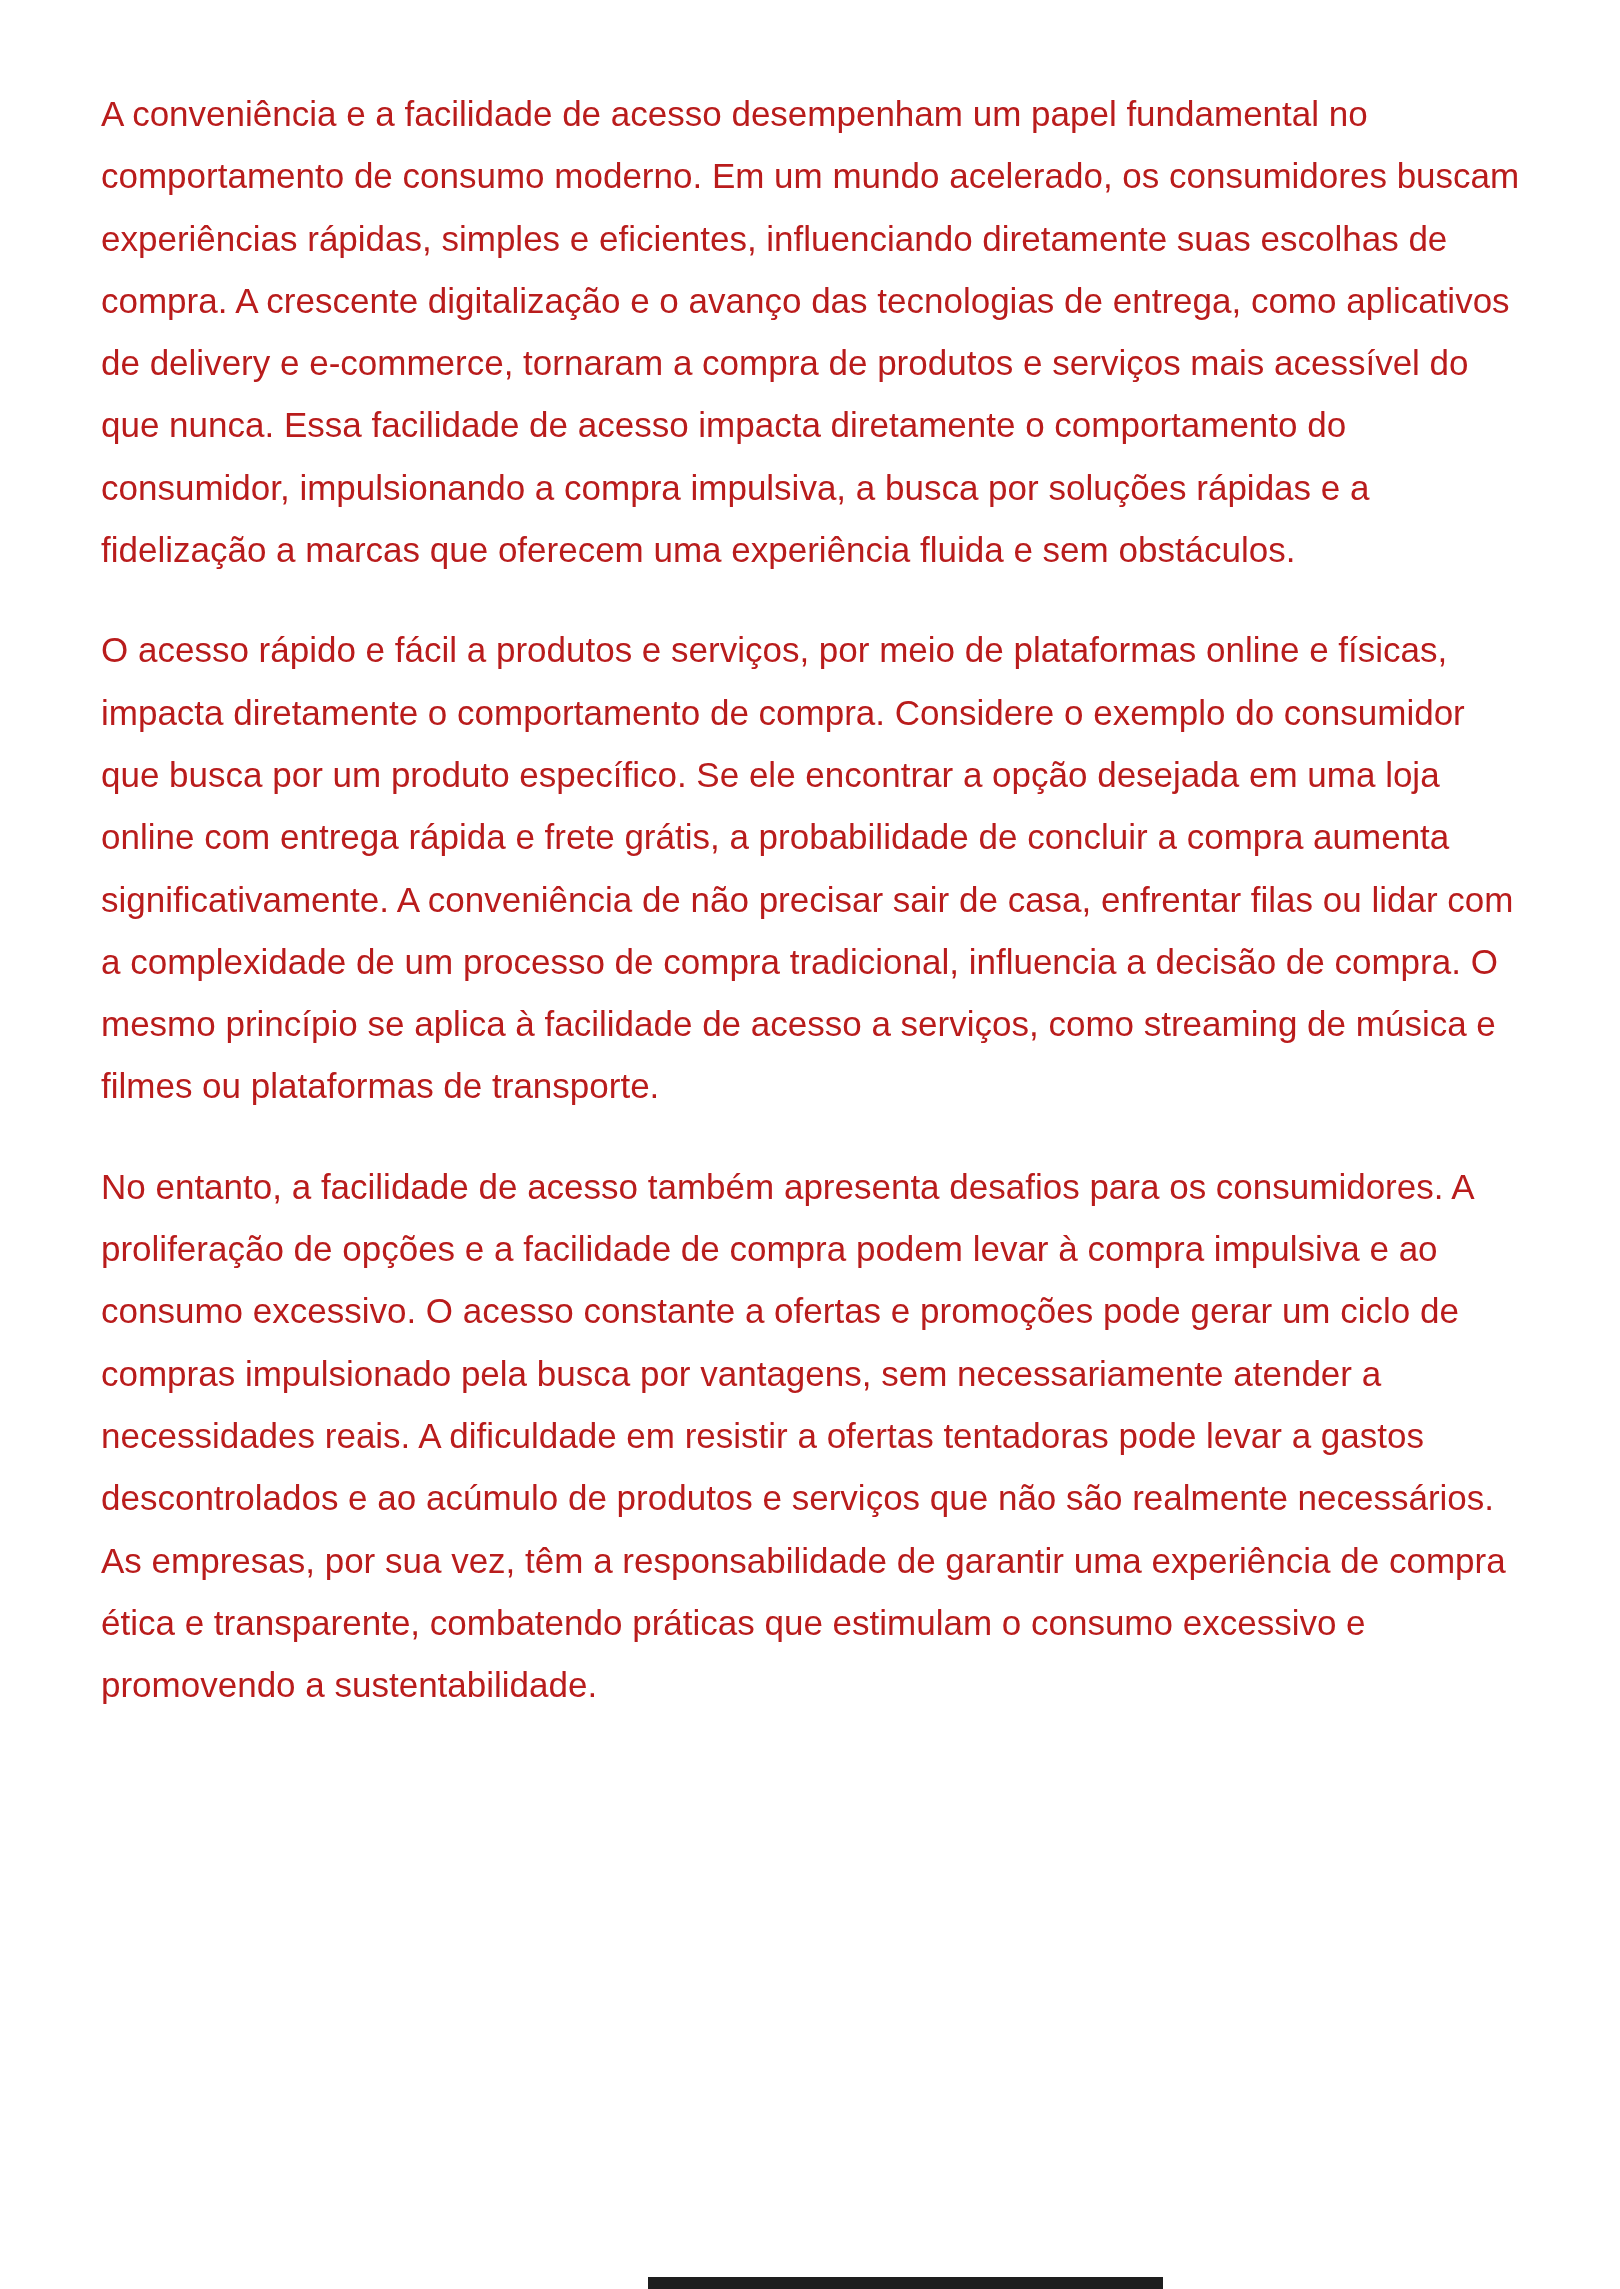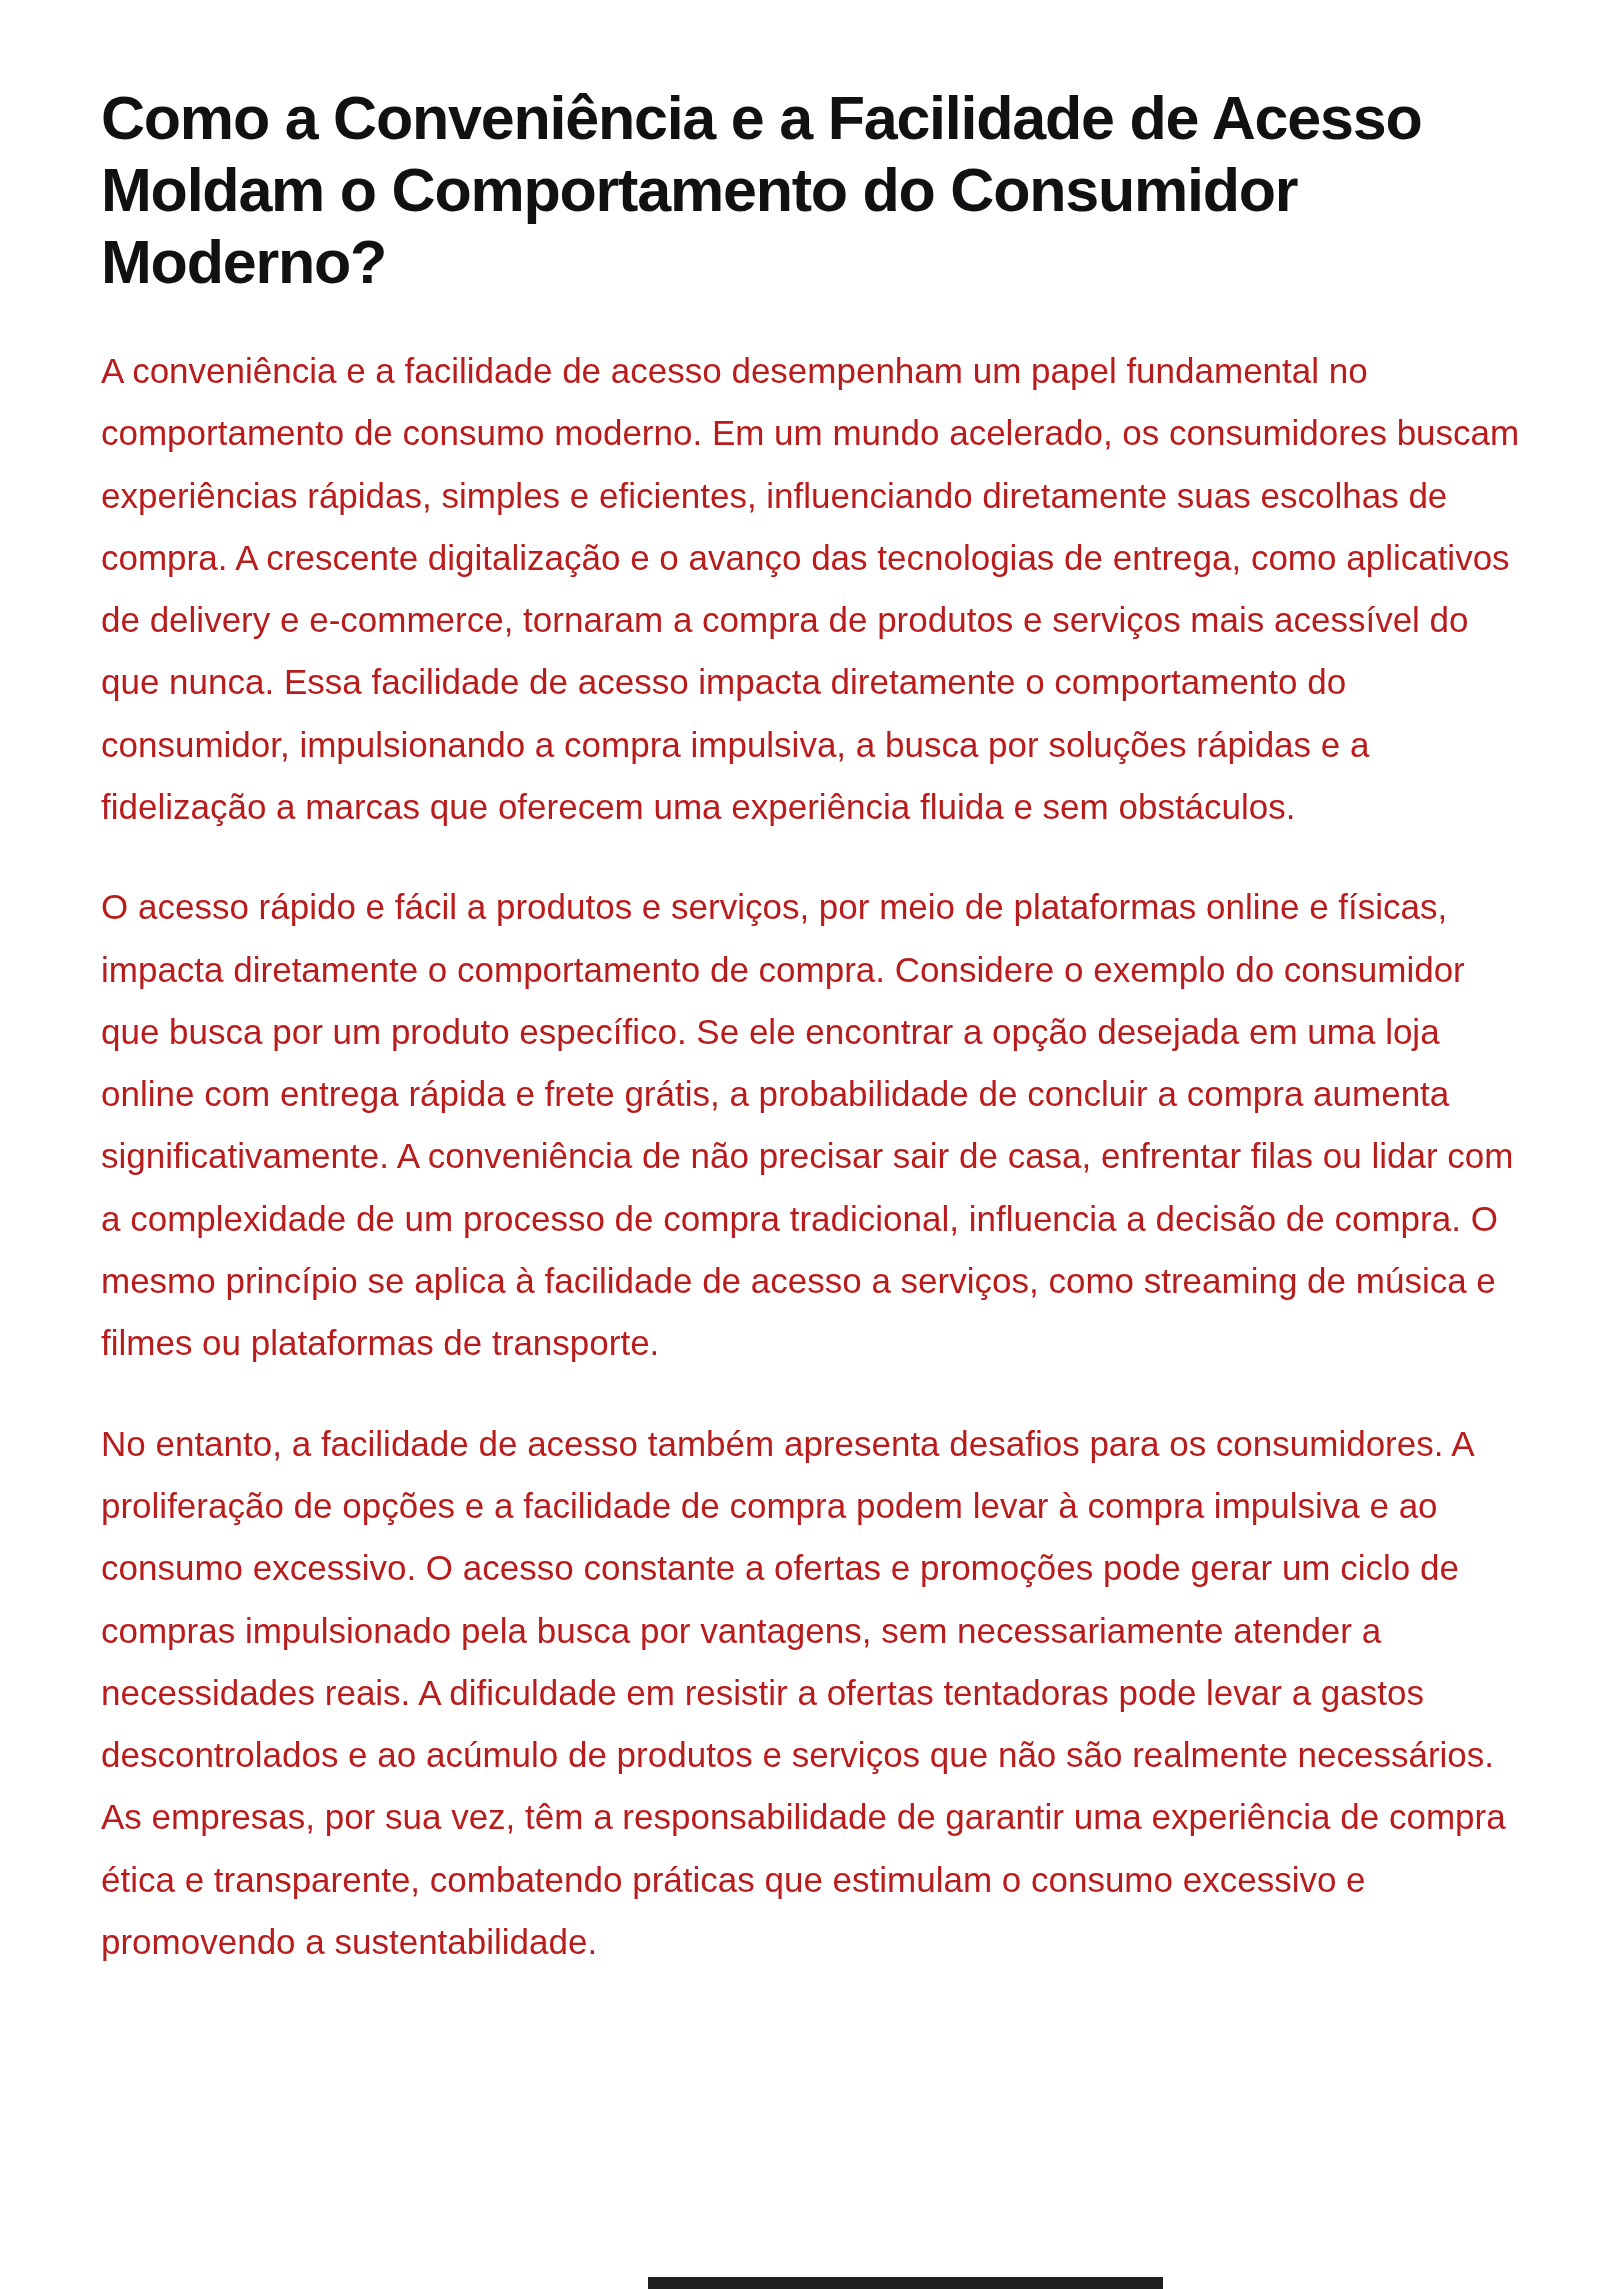--- a/index.html
+++ b/index.html
@@ -48,21 +48,20 @@
     width: 515px;
     height: 13.5px;
     background: #1e1e1e;
   }
 </style>
 </head>
 <body>
 
 <main class="page">
   <article class="article">
-    <h1 class="title">Como a Conveniência e a Facilidade de Acesso Moldam o Comportamento do Consumidor Moderno?</h1>
 
     <p class="para">A conveniência e a facilidade de acesso desempenham um papel fundamental no comportamento de consumo moderno. Em um mundo acelerado, os consumidores buscam experiências rápidas, simples e eficientes, influenciando diretamente suas escolhas de compra. A crescente digitalização e o avanço das tecnologias de entrega, como aplicativos de delivery e e-commerce, tornaram a compra de produtos e serviços mais acessível do que nunca. Essa facilidade de acesso impacta diretamente o comportamento do consumidor, impulsionando a compra impulsiva, a busca por soluções rápidas e a fidelização a marcas que oferecem uma experiência fluida e sem obstáculos.</p>
 
     <p class="para">O acesso rápido e fácil a produtos e serviços, por meio de plataformas online e físicas, impacta diretamente o comportamento de compra. Considere o exemplo do consumidor que busca por um produto específico. Se ele encontrar a opção desejada em uma loja online com entrega rápida e frete grátis, a probabilidade de concluir a compra aumenta significativamente. A conveniência de não precisar sair de casa, enfrentar filas ou lidar com a complexidade de um processo de compra tradicional, influencia a decisão de compra. O mesmo princípio se aplica à facilidade de acesso a serviços, como streaming de música e filmes ou plataformas de transporte.</p>
 
     <p class="para">No entanto, a facilidade de acesso também apresenta desafios para os consumidores. A proliferação de opções e a facilidade de compra podem levar à compra impulsiva e ao consumo excessivo. O acesso constante a ofertas e promoções pode gerar um ciclo de compras impulsionado pela busca por vantagens, sem necessariamente atender a necessidades reais. A dificuldade em resistir a ofertas tentadoras pode levar a gastos descontrolados e ao acúmulo de produtos e serviços que não são realmente necessários. As empresas, por sua vez, têm a responsabilidade de garantir uma experiência de compra ética e transparente, combatendo práticas que estimulam o consumo excessivo e promovendo a sustentabilidade.</p>
   </article>
 
   <div class="bottom-bar"></div>
 </main>

